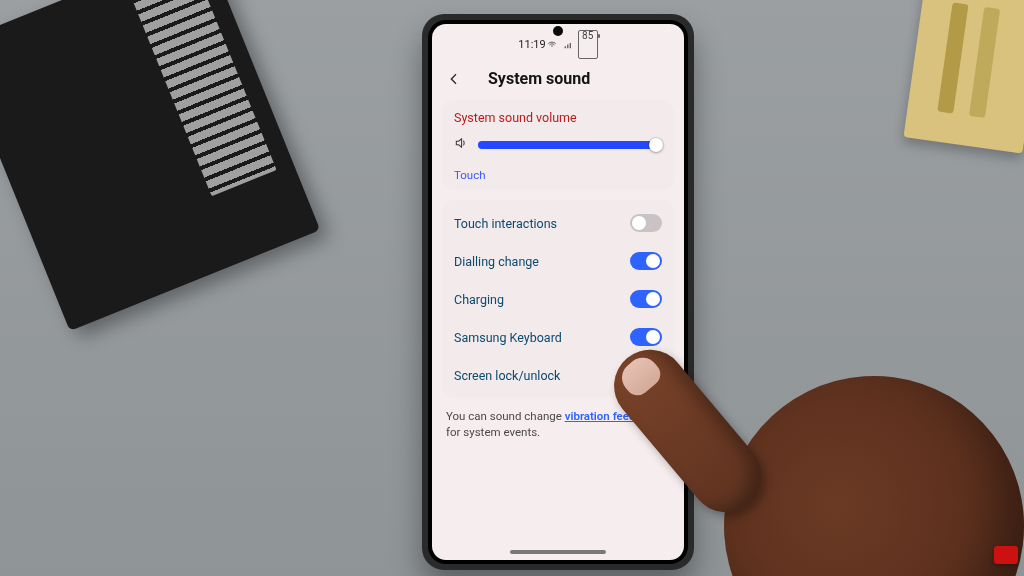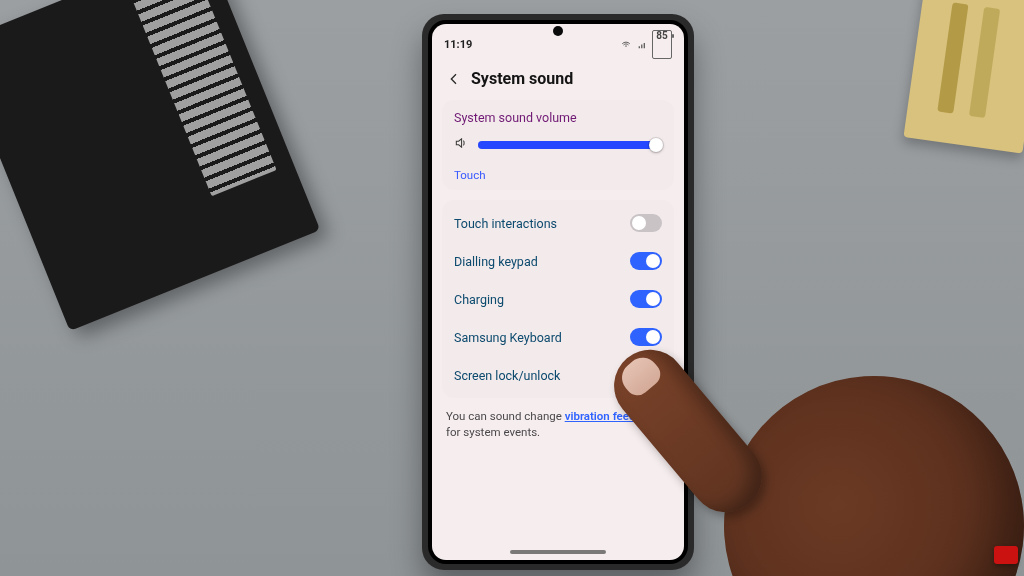--- a/index.html
+++ b/index.html
@@ -55,39 +55,39 @@
       overflow: hidden;
       position: relative;
     }
     .camera-hole {
       position: absolute; top: 6px; left: 50%; transform: translateX(-50%);
       width: 10px; height: 10px; border-radius: 50%; background:#0b0b0b; z-index: 5;
       box-shadow: 0 0 0 2px rgba(255,255,255,.05);
     }
     
     .status-bar {
-      display:flex; justify-content: space-between; align-items:center;
+      display:flex; justify-content: center; align-items:center;
       padding: 6px 12px 2px;
-      font-size: 11px; color:#1f1f1f;font-weight:bold;
+      font-size: 11px; color:#1f1f1f;
     }
     .status-right { display:flex; gap:4px; align-items:center; }
     .status-right .icon { width:12px; height:10px; display:inline-block; }
     .battery-box { width:20px; height:29px; border:1px solid #666; border-radius:2px; position:relative; font-size:10px; line-height:9px; text-align:center; color:#444; }
     .battery-box::after { content:""; position:absolute; right:-3px; top:3px; width:2px; height:4px; background:#666; border-radius:1px; }
 
     
-    .header { display:flex; align-items:center; gap:9px; padding: 8px 14px 10px; }
+    .header { display:flex; align-items:center; gap:26px; padding: 8px 14px 10px; }
     .back-chevron { width:16px; height:16px; display:flex; align-items:center; justify-content:center; }
     .back-chevron svg { stroke:#2a2a2a; stroke-width:2; fill:none; }
     .page-title { font-size: 16px; font-weight: 700; color:#141414; }
 
     
     .panel { margin: 2px 10px 10px; background: #f3eaeb; border-radius: 12px; padding: 10px 12px 8px; }
     .panel.top { padding-top: 10px; }
-    .panel-label { font-size: 12.5px; color:#701a75; margin-bottom: 10px; }
+    .panel-label { font-size: 12.5px; color:#b91c1c; margin-bottom: 10px; }
     .slider-row { display:flex; align-items:center; gap:10px; }
     .speaker-icon svg { width:14px; height:14px; stroke:#3b3b3b; fill:none; stroke-width:1.8; }
     .slider { flex:1; position:relative; height:18px; }
     .track { position:absolute; left:0; right:0; top:50%; height:8px; margin-top:-4px; background:#d8d1d4; border-radius: 6px; }
     .track-fill { position:absolute; left:0; top:50%; height:8px; margin-top:-4px; background:#2447ff; border-radius: 6px; }
     .thumb { position:absolute; top:50%; width:14px; height:14px; margin-top:-7px; background:#fff; border-radius:50%; box-shadow:0 0 0 1px rgba(0,0,0,.1), 0 1px 3px rgba(0,0,0,.25); }
 
     .subpanel { margin-top:14px; }
     .subpanel .title { font-size: 12.5px; color:#2a2a2a; }
     .subpanel .value { font-size: 11.5px; color:#3759ff; margin-top:2px; }
@@ -197,21 +197,21 @@
 
 
       <div class="panel-list">
         <div class="row">
           <span>Touch interactions</span>
           <span class="toggle off">
               <span class="knob"></span>
             </span>
         </div>
         <div class="row">
-          <span>Dialling keypad</span>
+          <span>Dialling change</span>
           <span class="toggle on">
               <span class="knob"></span>
             </span>
         </div>
         <div class="row">
           <span>Charging</span>
           <span class="toggle on">
               <span class="knob"></span>
             </span>
         </div>

